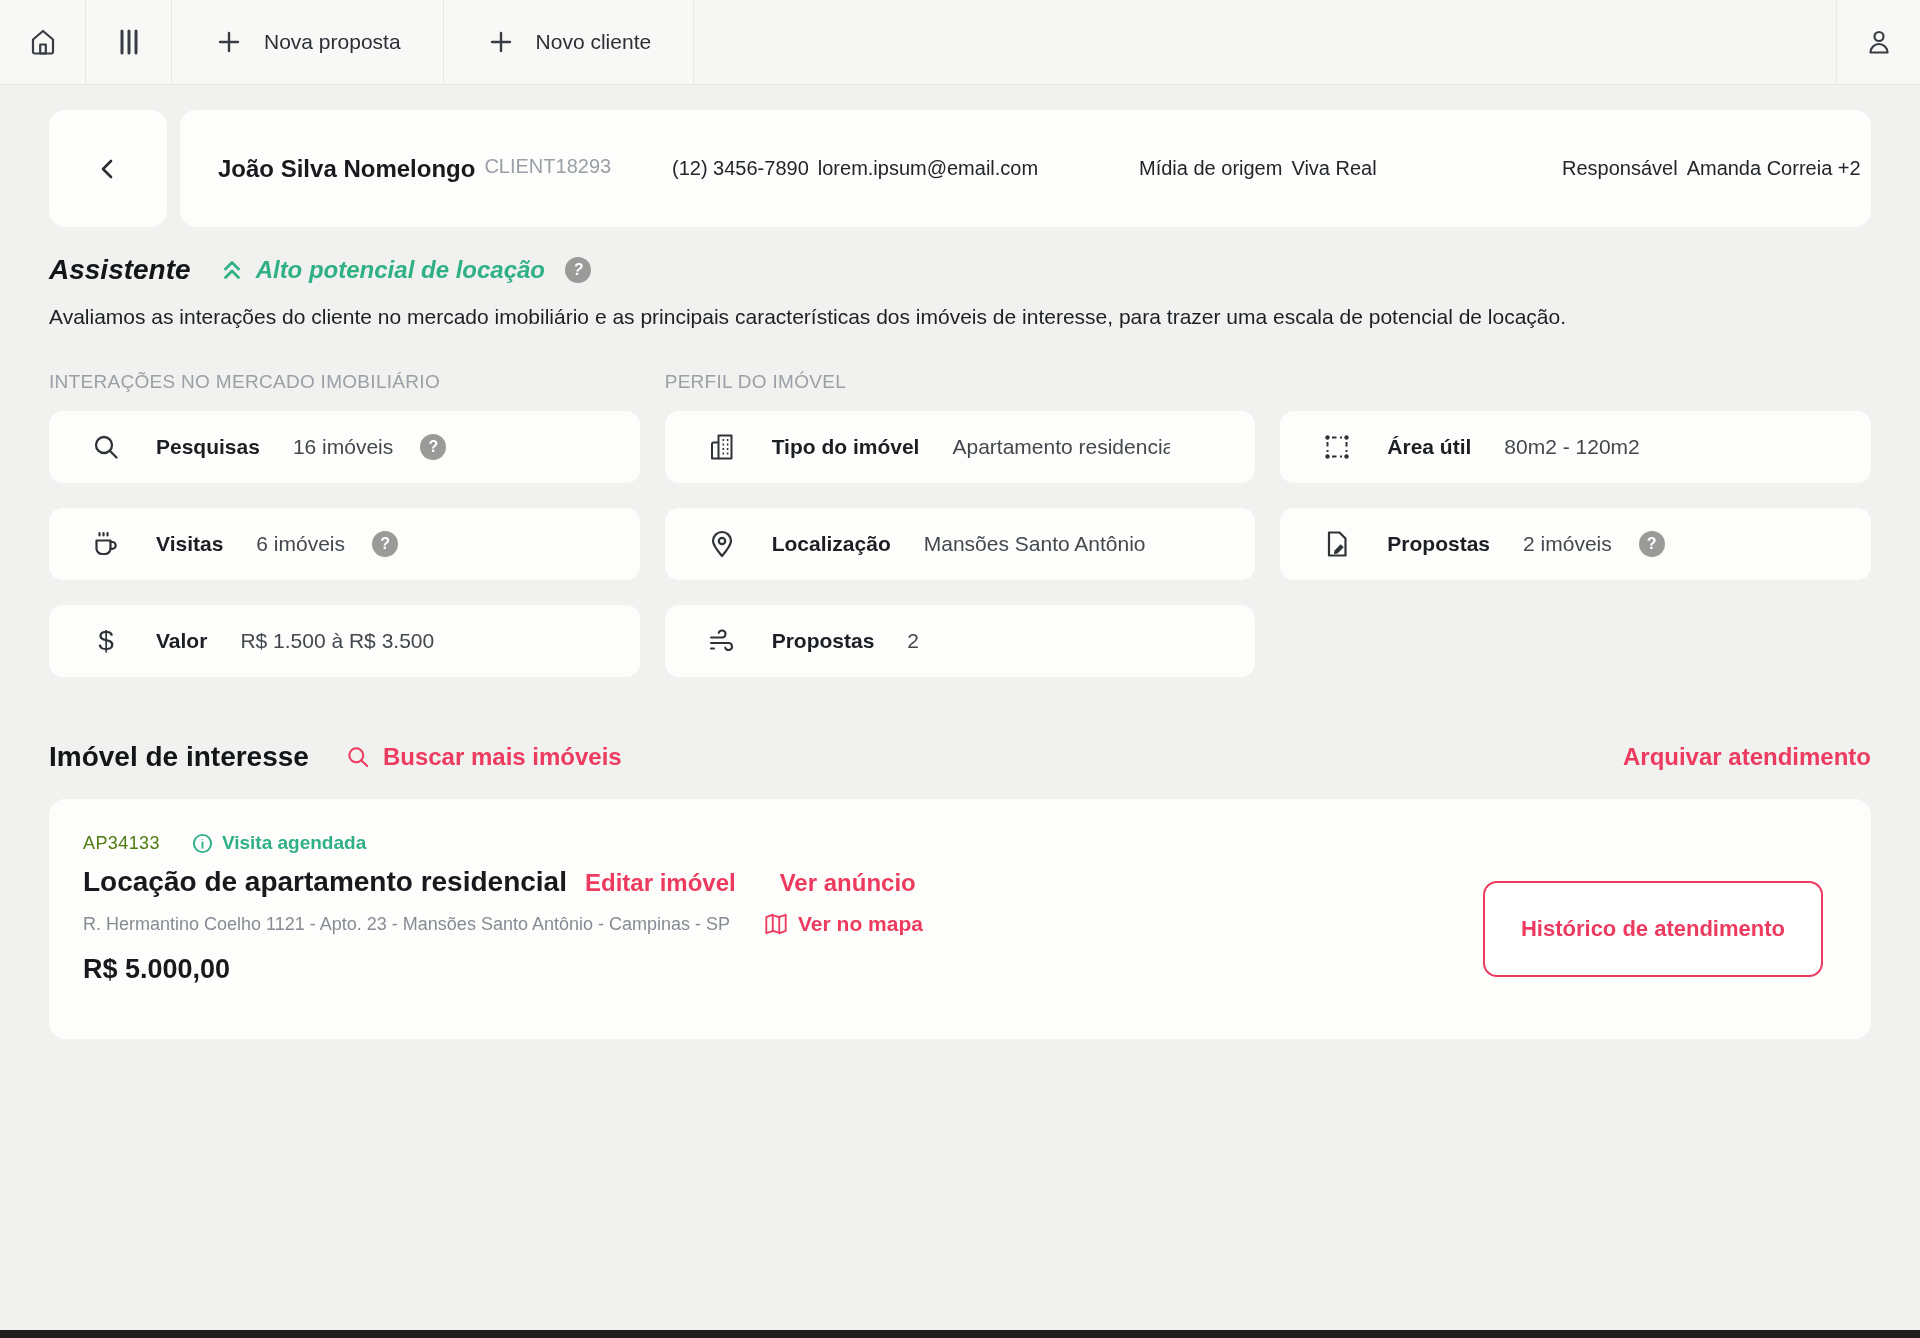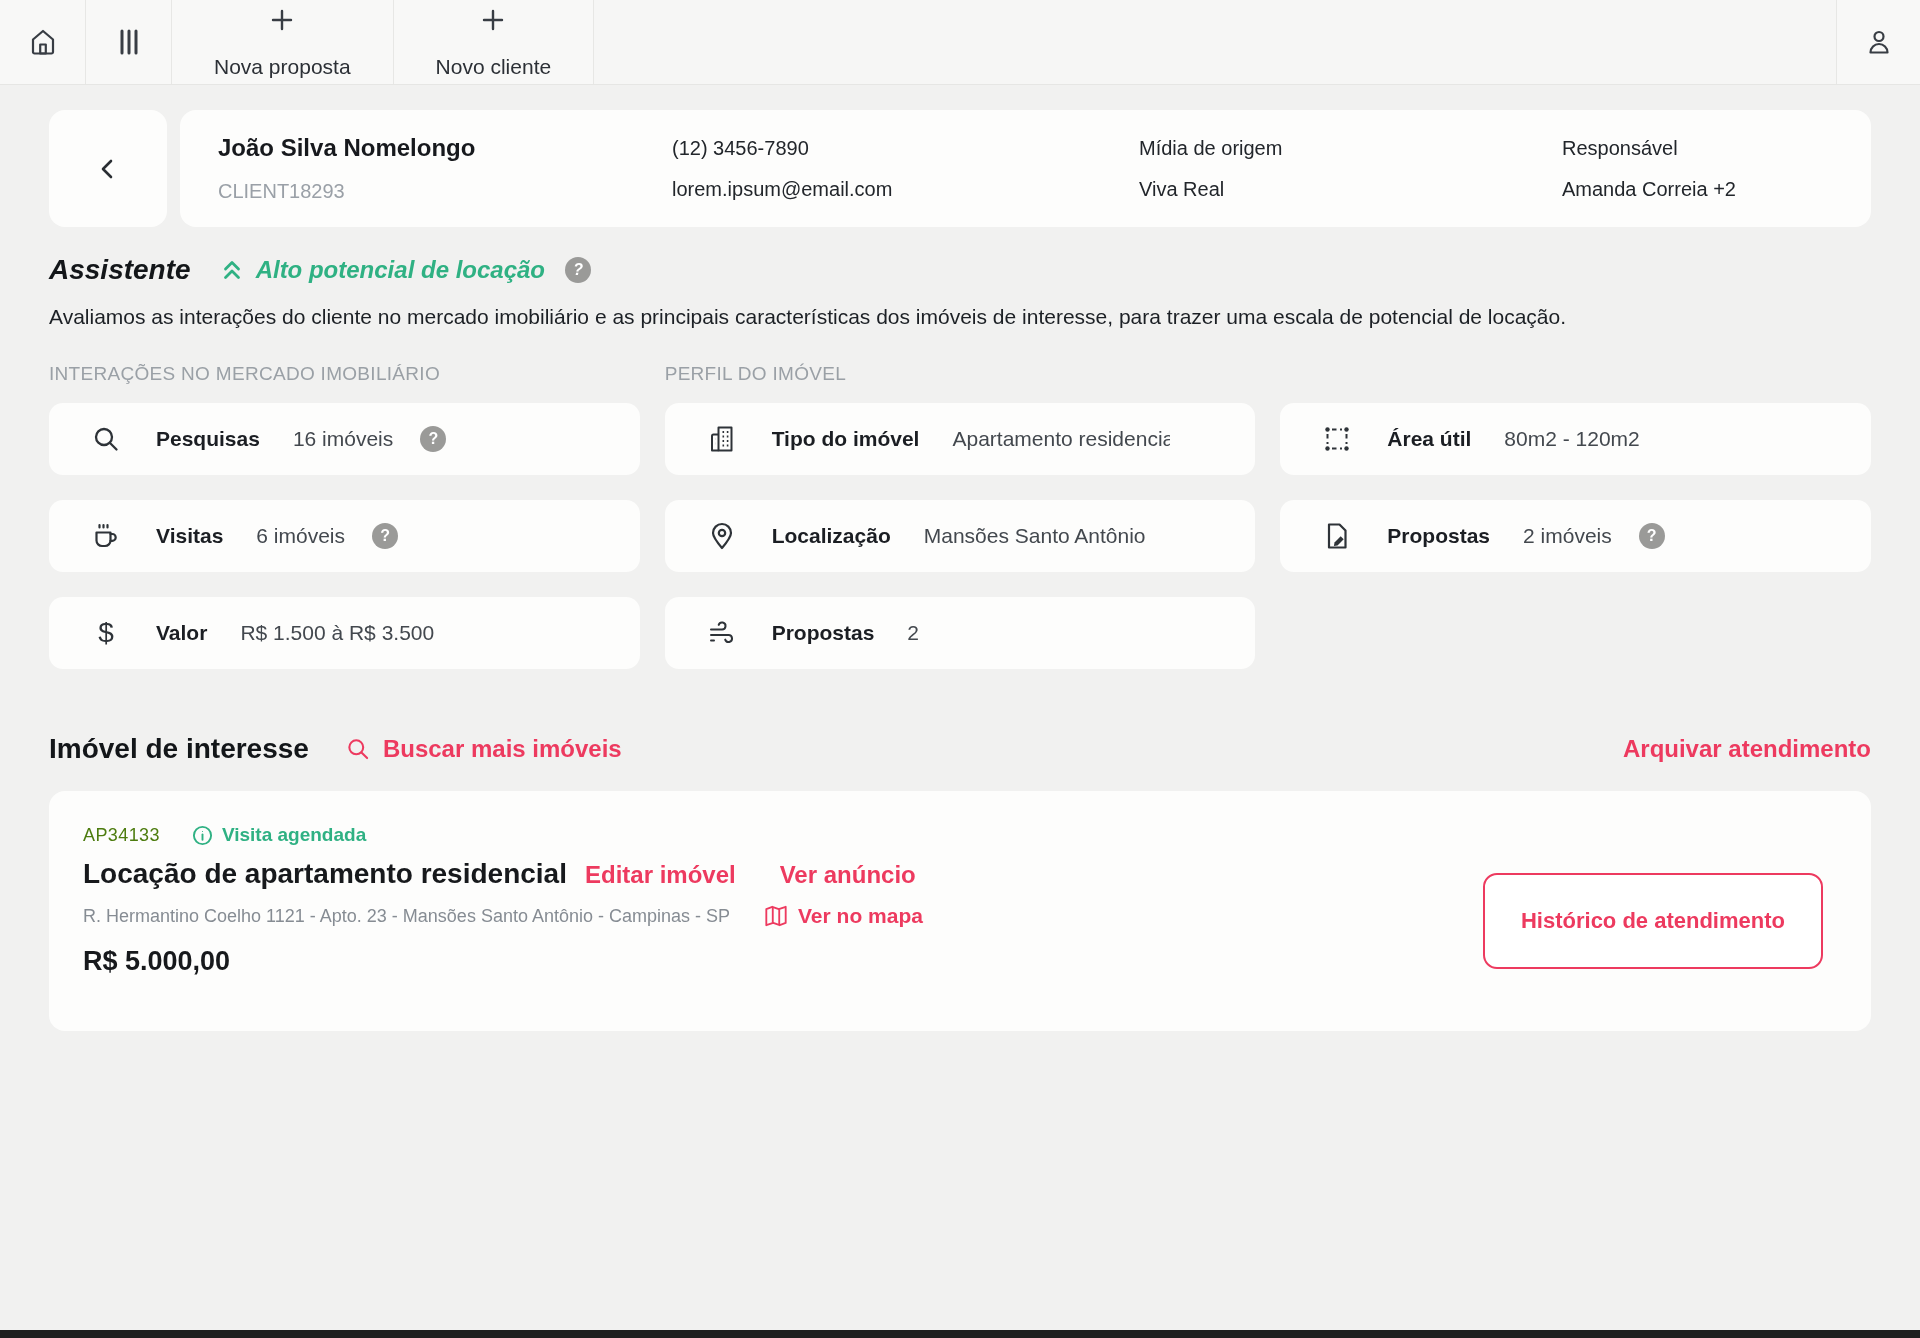--- a/index.html
+++ b/index.html
@@ -5,46 +5,46 @@
   * { margin:0; padding:0; box-sizing:border-box; }
   html,body { width:1920px; height:1338px; }
   body { font-family:"Liberation Sans", sans-serif; background:#f1f1f0; color:#1e2125; overflow:hidden; }
   .page { position:relative; width:1920px; height:1338px; background:#f1f1f0; }
 
   
   .topbar { display:flex; align-items:stretch; height:85px; background:#f6f6f5; border-bottom:1px solid #e6e6e4; }
   .tb-cell { display:flex; align-items:center; justify-content:center; border-right:1px solid #e7e7e5; background:#f8f8f7; cursor:pointer; }
   .tb-home { width:86px; }
   .tb-cols { width:86px; }
-  .tb-btn { padding:0 42px; gap:20px; font-size:21px; color:#2c3036;flex-direction:column; }
+  .tb-btn { padding:0 42px; gap:20px; font-size:21px; color:#2c3036; }
   .tb-spacer { flex:1; background:transparent; border-right:none; }
   .tb-user { width:84px; border-right:none; border-left:1px solid #e7e7e5; }
   .tb-icon { width:30px; height:30px; color:#383d44; }
 
   
   .header-row { display:flex; gap:13px; margin:25px 49px 0 49px; }
   .back-card { width:118px; height:117px; background:#fdfdfc; border-radius:16px; display:flex; align-items:center; justify-content:center; cursor:pointer; }
   .client-card { flex:1; height:117px; background:#fdfdfc; border-radius:16px; display:flex; align-items:center; padding-left:38px; }
-  .hcol { display:flex; flex-direction:column; gap:18px; }
+  .hcol { display:flex; gap:9px; }
   .hcol-1 { width:454px; } .hcol-2 { width:467px; } .hcol-3 { width:423px; }
   .client-name { font-size:24px; font-weight:700; color:#17191d; }
   .client-id { font-size:20px; color:#9aa0a7; }
   .hline { font-size:20px; color:#22262b; }
 
   
   .main { padding:0 49px; }
   .assist-head { margin-top:27px; display:flex; align-items:center;font-style:italic; }
   .assist-title { font-size:28px; font-weight:700; color:#131619; }
   .badge { display:flex; align-items:center; margin-left:28px; gap:11px; }
   .badge-text { font-size:24px; font-weight:700; color:#2FB183; }
   .qcircle { width:26px; height:26px; border-radius:50%; background:#9a9a98; color:#ffffff; font-size:16px; font-weight:700; display:flex; align-items:center; justify-content:center; cursor:pointer; }
   .assist-desc { margin-top:19px; font-size:21px; color:#1c2025; }
 
   .grid-headers { display:grid; grid-template-columns:1fr 1fr 1fr; column-gap:25px; margin-top:34px; }
-  .sec-header { font-size:19px; color:#9aa0a6; letter-spacing:0.3px; }
+  .sec-header { font-size:19px; color:#9aa0a6; letter-spacing:0.3px;margin-top:8px; }
   .cards-grid { display:grid; grid-template-columns:1fr 1fr 1fr; column-gap:25px; row-gap:25px; margin-top:18px; }
   .card { height:72px; background:#fdfdfc; border-radius:14px; display:flex; align-items:center; padding-left:42px; overflow:hidden; }
   .card-icon { width:30px; height:30px; flex:none; color:#2e3338; display:flex; align-items:center; justify-content:center; }
   .dollar-glyph { font-size:28px; color:#2e3338; font-weight:400; }
   .card-label { margin-left:35px; font-size:21px; font-weight:700; color:#1b1e23; white-space:nowrap; }
   .card-value { margin-left:33px; font-size:21px; color:#43484e; white-space:nowrap; overflow:hidden; }
   .clip-value { max-width:218px; }
   .card .qcircle { margin-left:27px; flex:none; }
 
   

